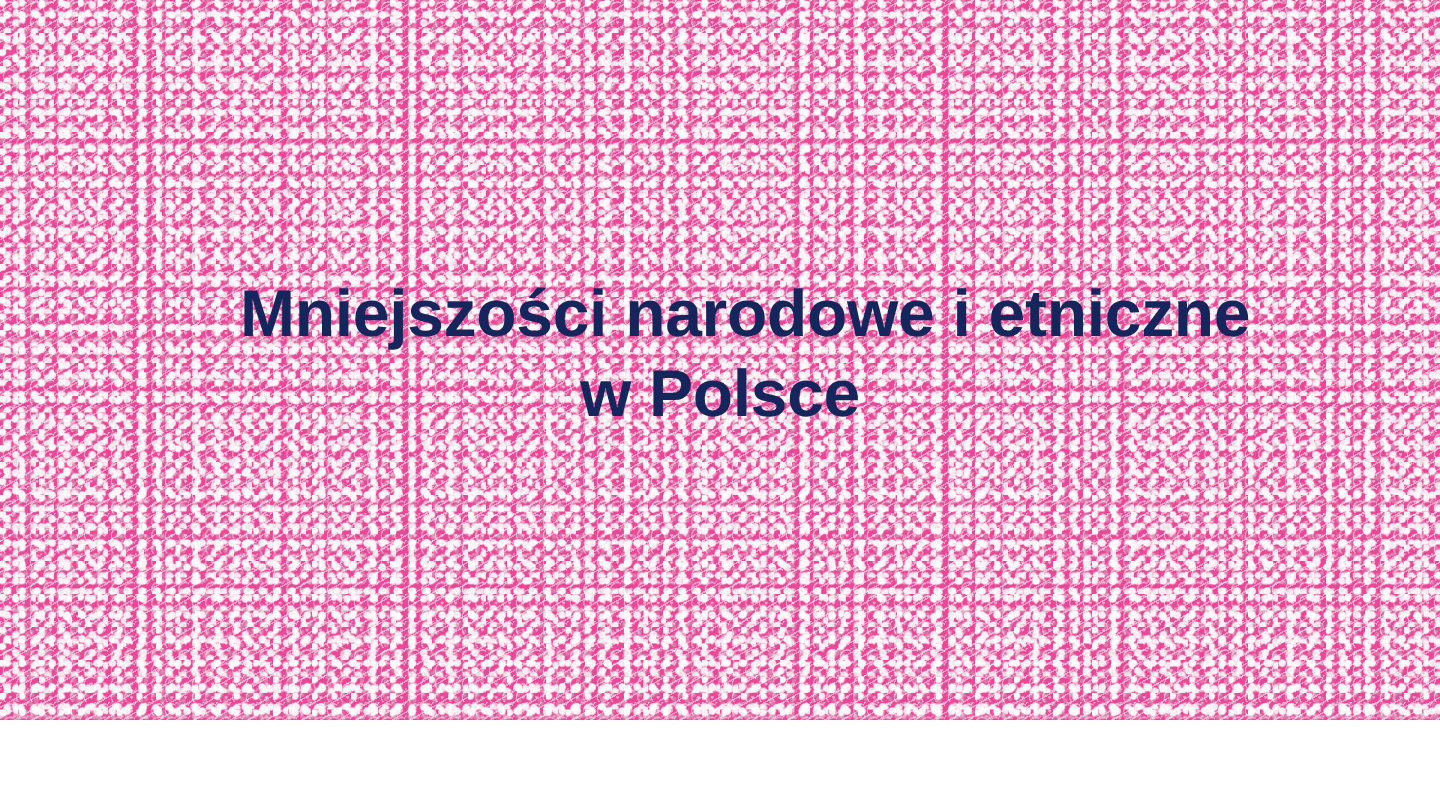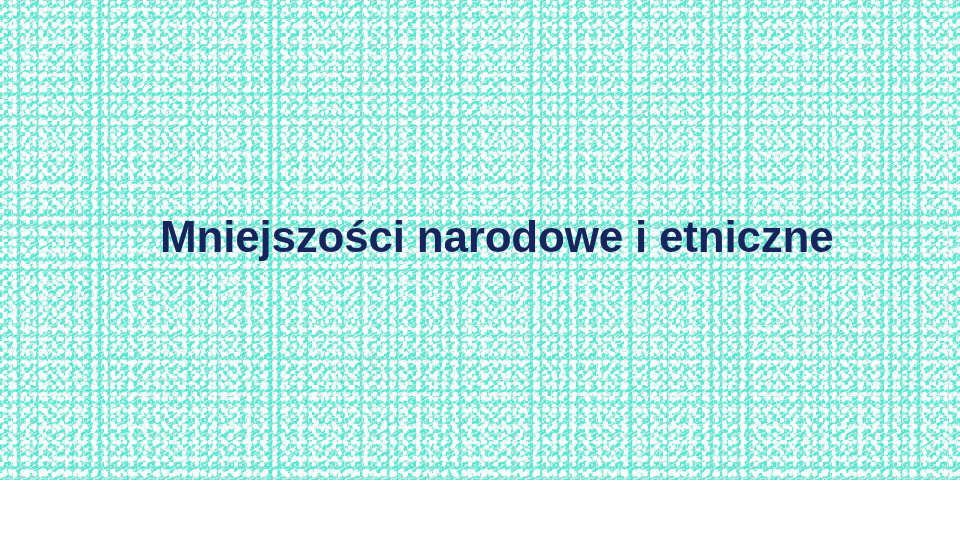--- a/index.html
+++ b/index.html
@@ -10,21 +10,21 @@
     width: 960px;
     height: 540px;
     overflow: hidden;
     font-family: "Liberation Sans", sans-serif;
   }
 
   .slide {
     position: relative;
     width: 960px;
     height: 480px;
-    background-color: #5eead4;
+    background-color: #ec4899;
     overflow: hidden;
     display: flex;
     align-items: center;
     justify-content: center;
   }
 
   
   .grain-a,
   .grain-b,
   .grain-c,
@@ -111,15 +111,16 @@
 
 <div class="slide">
 
   <div class="grain-a"></div>
   <div class="grain-b"></div>
   <div class="grain-c"></div>
   <div class="grain-d"></div>
 
   <div class="title-block">
     <span class="title-line">Mniejszości narodowe i etniczne</span>
+    <span class="title-line">w Polsce</span>
   </div>
 
 </div>
 
 </body></html>

